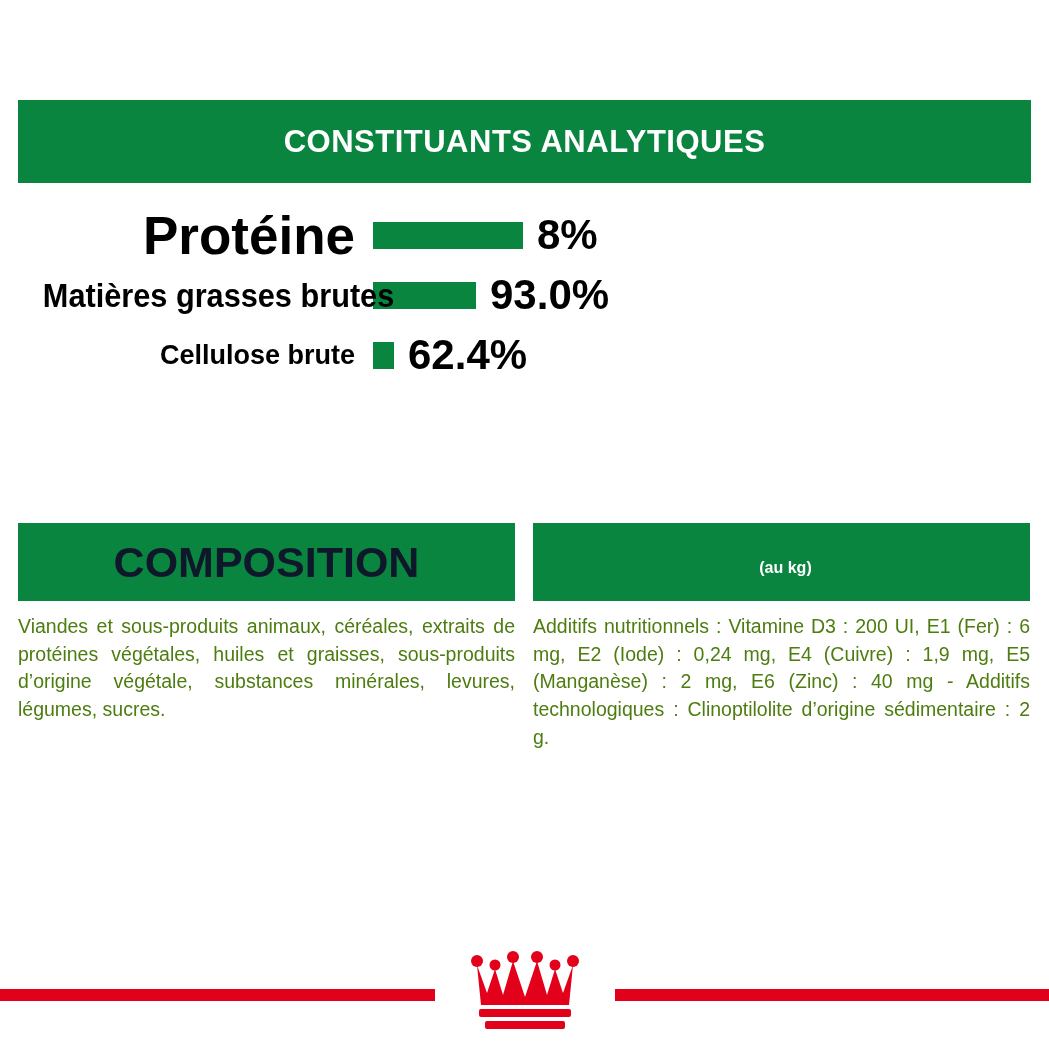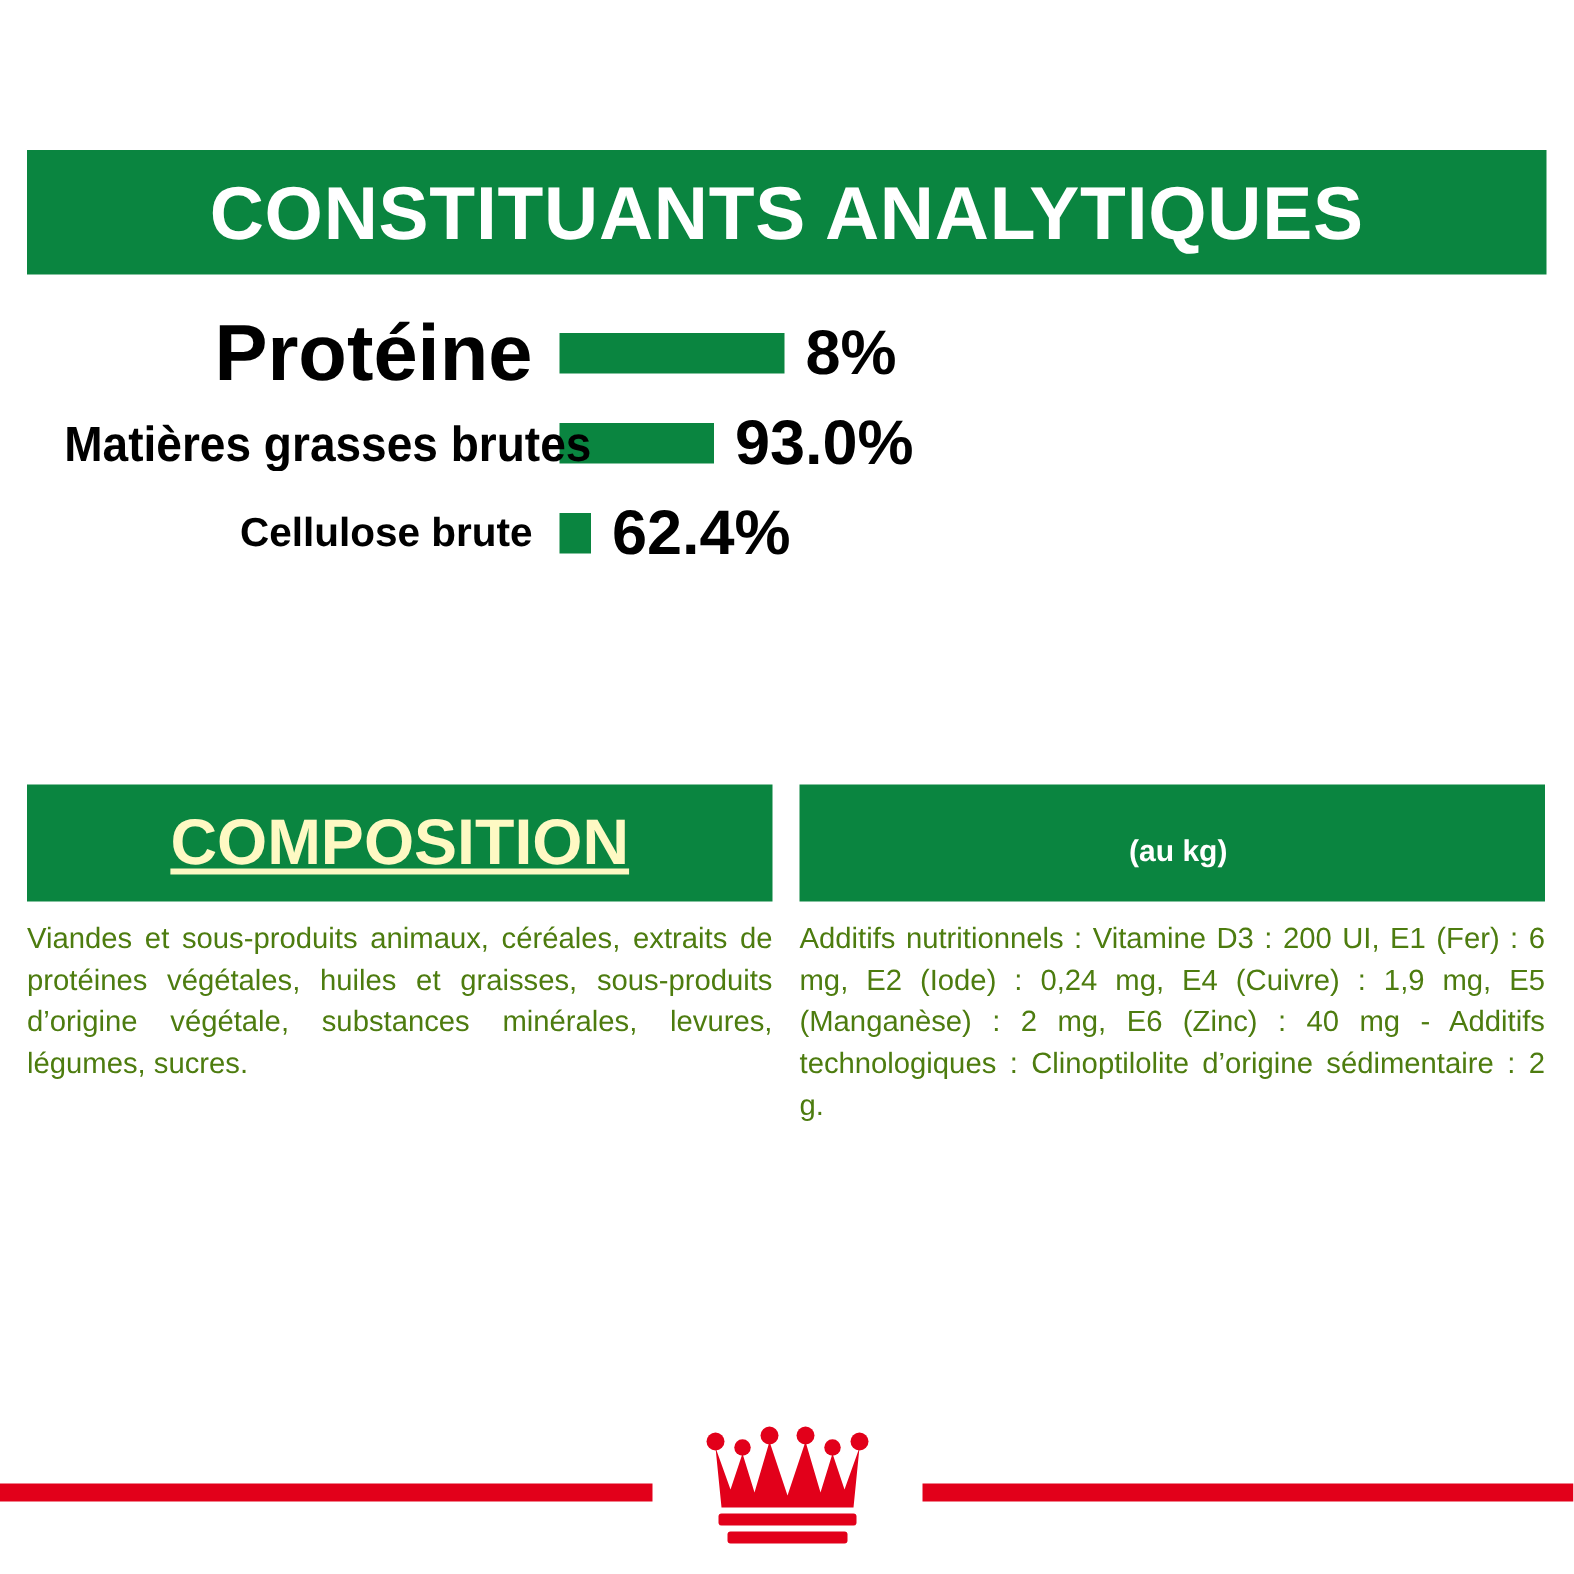--- a/index.html
+++ b/index.html
@@ -30,21 +30,21 @@
     top: 100px;
     width: 1013px;
     height: 83px;
     background: #0a8540;
     display: flex;
     align-items: center;
     justify-content: center;
   }
   .analytic-header .title {
     color: #ffffff;
-    font-size: 50px;
+    font-size: 31px;
     font-weight: bold;
     letter-spacing: 0.5px;
     line-height: 1;
     text-transform: uppercase;
   }
 
   .nutrients {
     position: absolute;
     left: 18px;
     top: 205px;
@@ -98,30 +98,29 @@
   .panel-header {
     background: #0a8540;
     height: 78px;
     display: flex;
     align-items: center;
     justify-content: center;
     padding: 0 10px;
     box-sizing: border-box;
   }
   .panel-header .panel-title {
-    color: #fef9c3;
+    color: #0f172a;
     font-size: 43px;
     font-weight: bold;
     text-transform: uppercase;
     line-height: 1;
-    text-decoration: underline;
   }
   .panel-header .panel-sub {
     color: #ffffff;
-    font-size: 20px;
+    font-size: 16px;
     font-weight: bold;
     margin-left: 8px;
     line-height: 1;
     position: relative;
     top: 6px;
   }
   .panel-body {
     padding-top: 12px;
     font-size: 19.5px;
     line-height: 1.42;

